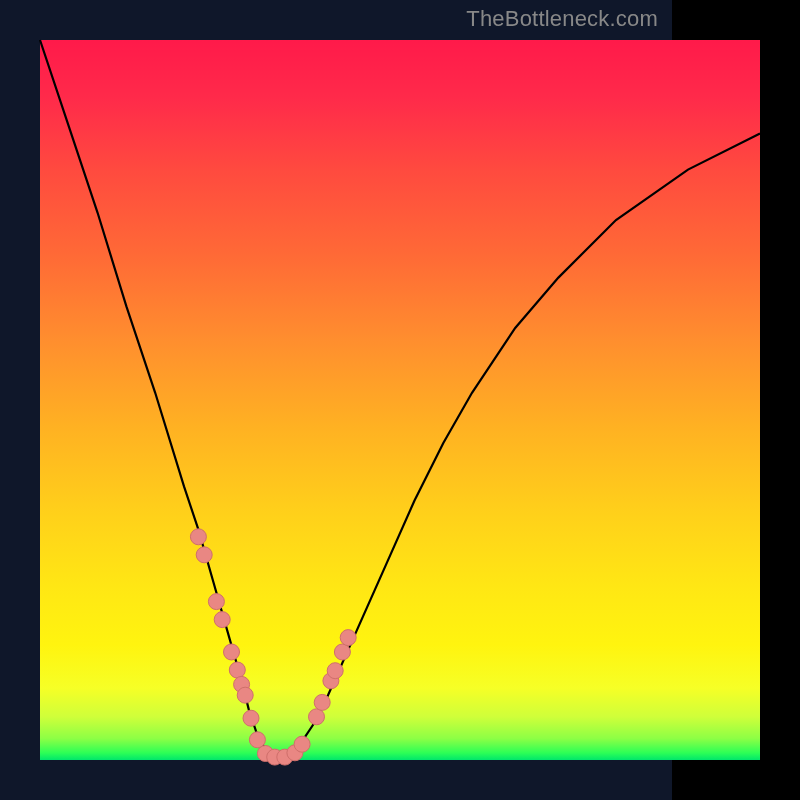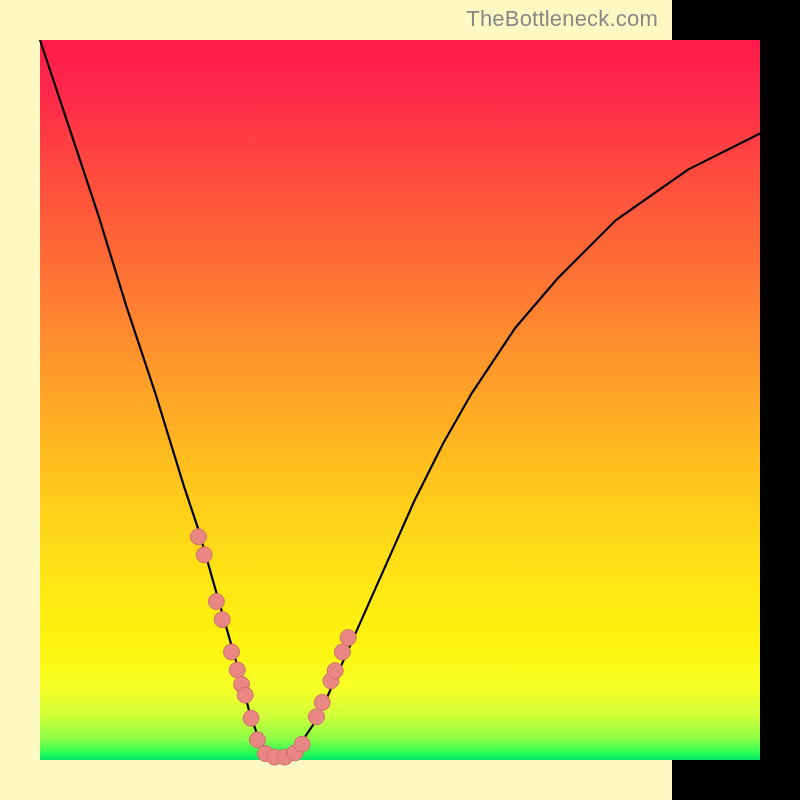--- a/index.html
+++ b/index.html
@@ -8,21 +8,21 @@
     width: 800px;
     height: 800px;
     overflow: hidden;
     background: #000;
     font-family: Arial, Helvetica, sans-serif;
   }
   .frame {
     position: relative;
     width: 672px;
     height: 800px;
-    background: #fef9c3;
+    background: #0f172a;
   }
   .plot {
     position: absolute;
     left: 40px;
     top: 40px;
     width: 720px;
     height: 720px;
     background: linear-gradient(to bottom,
       #ff1a4a 0%,
       #ff2a4a 8%,

